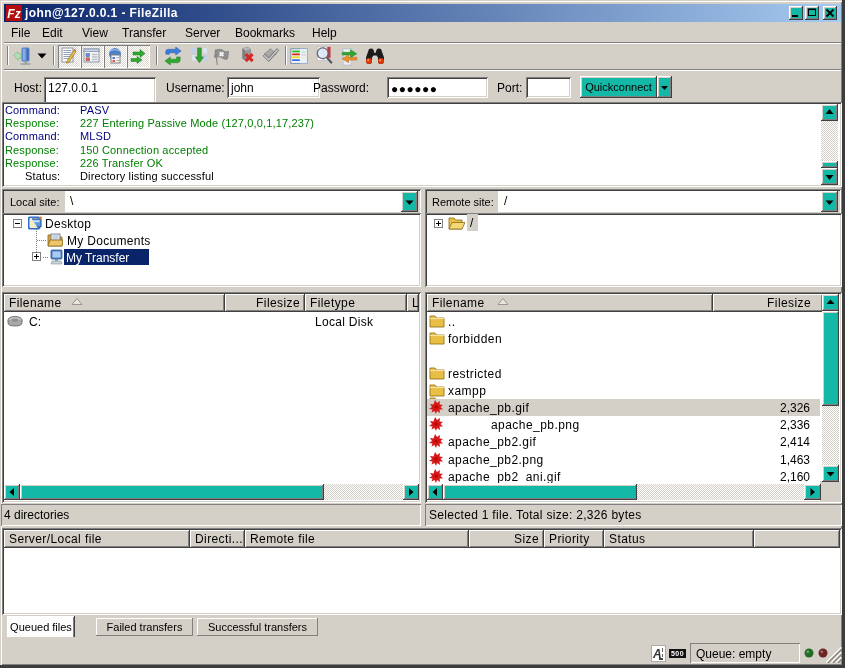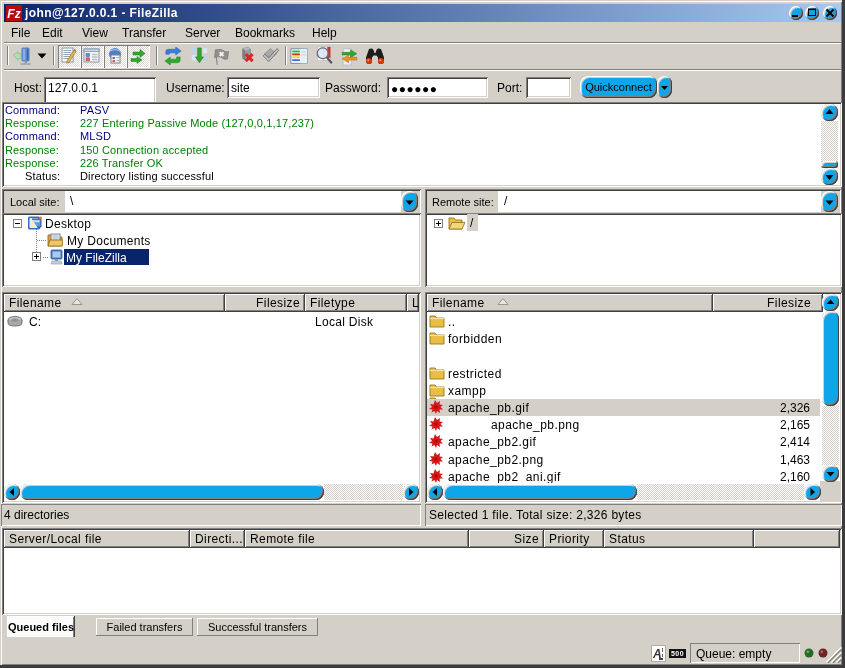--- a/index.html
+++ b/index.html
@@ -21,24 +21,23 @@
 }
 .raisedth {
   box-shadow: inset -1px -1px 0 #808080, inset 1px 1px 0 #FFFFFF;
 }
 .field {
   background:#FFF;
   box-shadow: inset 1px 1px 0 #808080, inset -1px -1px 0 #FFFFFF,
               inset 2px 2px 0 #404040, inset -2px -2px 0 #D4D0C8;
 }
 .scrollbtn {
-  background:#0ea5e9;
+  background:#14b8a6;
   box-shadow: inset -1px -1px 0 #404040, inset 1px 1px 0 #FFFFFF,
               inset -2px -2px 0 #808080, inset 2px 2px 0 #D4D0C8;
-  border-radius: 8px;
 }
 .sbtrack { background-image: conic-gradient(#FFF 0 25%, #D4D0C8 0 50%, #FFF 0 75%, #D4D0C8 0); background-size:2px 2px; }
 .hdrcell {
   position:absolute; top:0; height:100%;
   letter-spacing:0.4px;
   background:#D4D0C8;
   box-shadow: inset -1px -1px 0 #404040, inset 1px 1px 0 #FFFFFF,
               inset -2px -2px 0 #808080, inset 2px 2px 0 #D4D0C8;
   padding:2px 5px 0 5px;
   line-height:14px;
@@ -218,22 +217,22 @@
   <circle cx="17" cy="14" r="3" fill="#DD3808"></circle>
   <circle cx="4.2" cy="13.2" r="1" fill="#FF9858"></circle>
   <circle cx="16.2" cy="13.2" r="1" fill="#FF9858"></circle>
 </svg>
 
 <div class="abs" style="left:4px;top:69px;width:837px;height:1px;background:#808080;"></div>
 <div class="abs" style="left:4px;top:70px;width:837px;height:1px;background:#FFF;"></div>
 <div class="abs" style="left:14px;top:81px;">Host:</div>
 <div class="abs field" style="left:44px;top:77px;width:112px;height:31px;padding:4px 0 0 4px;">127.0.0.1</div>
 <div class="abs" style="left:166px;top:81px;">Username:</div>
-<div class="abs field" style="left:227px;top:77px;width:93px;height:21px;padding:4px 0 0 4px;">site</div>
-<div class="abs" style="left:325px;top:81px;text-align:right;">Password:</div>
+<div class="abs field" style="left:227px;top:77px;width:93px;height:21px;padding:4px 0 0 4px;">john</div>
+<div class="abs" style="left:313px;top:81px;text-align:right;">Password:</div>
 <div class="abs field" style="left:387px;top:77px;width:101px;height:21px;padding:5px 0 0 4px;letter-spacing:0.5px;">●●●●●●</div>
 <div class="abs" style="left:497px;top:81px;">Port:</div>
 <div class="abs field" style="left:526px;top:77px;width:45px;height:21px;"></div>
 <div class="abs scrollbtn" style="left:580px;top:76px;width:77px;height:22px;text-align:center;padding-top:5px;font-size:11px;">Quickconnect</div>
 <div class="abs scrollbtn" style="left:657px;top:76px;width:15px;height:22px;">
   <svg width="15" height="22">
       <path d="M4 10 L11 10 L7.5 14 Z" fill="#000"></path>
     </svg>
 </div>
 
@@ -312,21 +311,21 @@
   <div class="abs" style="left:1px;top:3px;width:5px;height:1px;background:#000;"></div>
   <div class="abs" style="left:3px;top:1px;width:1px;height:5px;background:#000;"></div>
 </div>
 
 <svg class="abs" style="left:49px;top:249px;" width="15" height="16" viewBox="0 0 15 16">
   <rect x="2" y="1" width="11" height="9" rx="1" fill="#4E7EC8" stroke="#2A5090" stroke-width="0.8"></rect>
   <rect x="3.5" y="2.5" width="8" height="6" fill="#A8CCF0"></rect>
   <path d="M6 10 L9 10 L9 12 L6 12 Z" fill="#8898A8"></path>
   <path d="M3 12 L12 12 L13 15 L2 15 Z" fill="#C8D0DC" stroke="#8898A8" stroke-width="0.6"></path>
 </svg>
-<div class="abs" style="left:64px;top:249px;width:85px;height:16px;background:#0A246A;color:#FFF;padding:2px 0 0 2px;">My FileZilla</div>
+<div class="abs" style="left:64px;top:249px;width:85px;height:16px;background:#0A246A;color:#FFF;padding:2px 0 0 2px;">My Transfer</div>
 
 <div class="abs field" style="left:425px;top:213px;width:417px;height:74px;"></div>
 <div class="abs" id="rtree" style="left:427px;top:215px;width:413px;height:70px;background:#FFF;"></div>
 <div class="abs" style="left:434px;top:219px;width:9px;height:9px;background:#FFF;border:1px solid #808080;">
   <div class="abs" style="left:1px;top:3px;width:5px;height:1px;background:#000;"></div>
   <div class="abs" style="left:3px;top:1px;width:1px;height:5px;background:#000;"></div>
 </div>
 <svg class="abs" style="left:448px;top:216px;" width="17" height="14" viewBox="0 0 17 14">
   <path d="M1 2 L6 2 L7.5 4 L14 4 L14 13 L1 13 Z" fill="#E8C048" stroke="#8A6914" stroke-width="0.8"></path>
   <path d="M1 13 L4 6.5 L17 6.5 L14 13 Z" fill="#F4D878" stroke="#8A6914" stroke-width="0.8"></path>
@@ -431,21 +430,21 @@
       <span style="position:absolute;right:10px;top:2px;">2,326</span>
     </div>
     <div style="position:absolute;left:0;top:103.2px;width:393px;height:17px;">
       <span style="position:absolute;left:1px;top:0px;width:18px;height:16px;">
         <svg style="position:absolute;left:0px;top:0px;" width="17" height="16" viewBox="0 0 17 16">
           <path d="M7 1 L9 4 L12 2 L11.5 5.5 L15 6 L12.5 8 L15 10.5 L11.5 10.5 L12 14 L9 12 L8 15 L6.5 12 L3.5 13.5 L4.5 10.5 L1 10 L4 8 L2 5 L5.5 5.5 Z" fill="#D41818"></path>
           <circle cx="8" cy="8" r="1.6" fill="#B00"></circle>
         </svg>
       </span>
       <span style="position:absolute;left:21px;top:2px;letter-spacing:0.45px;margin-left:43px;">apache_pb.png</span>
-      <span style="position:absolute;right:10px;top:2px;">2,165</span>
+      <span style="position:absolute;right:10px;top:2px;">2,336</span>
     </div>
     <div style="position:absolute;left:0;top:120.4px;width:393px;height:17px;">
       <span style="position:absolute;left:1px;top:0px;width:18px;height:16px;">
         <svg style="position:absolute;left:0px;top:0px;" width="17" height="16" viewBox="0 0 17 16">
           <path d="M7 1 L9 4 L12 2 L11.5 5.5 L15 6 L12.5 8 L15 10.5 L11.5 10.5 L12 14 L9 12 L8 15 L6.5 12 L3.5 13.5 L4.5 10.5 L1 10 L4 8 L2 5 L5.5 5.5 Z" fill="#D41818"></path>
           <circle cx="8" cy="8" r="1.6" fill="#B00"></circle>
         </svg>
       </span>
       <span style="position:absolute;left:21px;top:2px;letter-spacing:0.45px;">apache_pb2.gif</span>
       <span style="position:absolute;right:10px;top:2px;">2,414</span>
@@ -514,21 +513,21 @@
   <div class="hdrcell" style="left:465px;width:75px;text-align:right;">Size</div>
   <div class="hdrcell" style="left:540px;width:60px;">Priority</div>
   <div class="hdrcell" style="left:600px;width:150px;">Status</div>
   <div class="hdrcell" style="left:750px;width:86px;"></div>
 </div>
 <div class="abs" style="left:4px;top:548px;width:836px;height:65px;background:#FFF;"></div>
 
 <div class="abs" id="tabs" style="left:0px;top:616px;width:841px;height:22px;font-size:11px;">
   <div class="abs" style="left:7px;top:0;width:68px;height:21px;background:#FCFCFC;
     box-shadow: inset -1px 0 0 #404040, inset 1px 0 0 #FFFFFF, inset 0 1px 0 #FFFFFF, inset -2px 0 0 #808080;
-    font-weight:bold;text-align:center;padding-top:5px;">Queued files</div>
+    font-weight:normal;text-align:center;padding-top:5px;">Queued files</div>
   <div class="abs raisedth" style="left:96px;top:2px;width:97px;height:18px;background:#D4D0C8;text-align:center;padding-top:3px;">Failed transfers</div>
   <div class="abs raisedth" style="left:197px;top:2px;width:121px;height:18px;background:#D4D0C8;text-align:center;padding-top:3px;">Successful transfers</div>
 </div>
 
 <div class="abs" style="left:651px;top:645px;width:15px;height:17px;background:#FFF;border:1px solid #B0ACA4;">
   <span style="position:absolute;left:1px;top:1px;font-weight:bold;font-size:12px;font-style:italic;color:#333;">A</span>
   <div class="abs" style="left:10px;top:2px;width:1px;height:4px;background:#666;"></div>
   <div class="abs" style="left:10px;top:8px;width:1px;height:3px;background:#666;"></div>
   <div class="abs" style="left:7px;top:12px;width:4px;height:2px;background:#444;"></div>
 </div>

